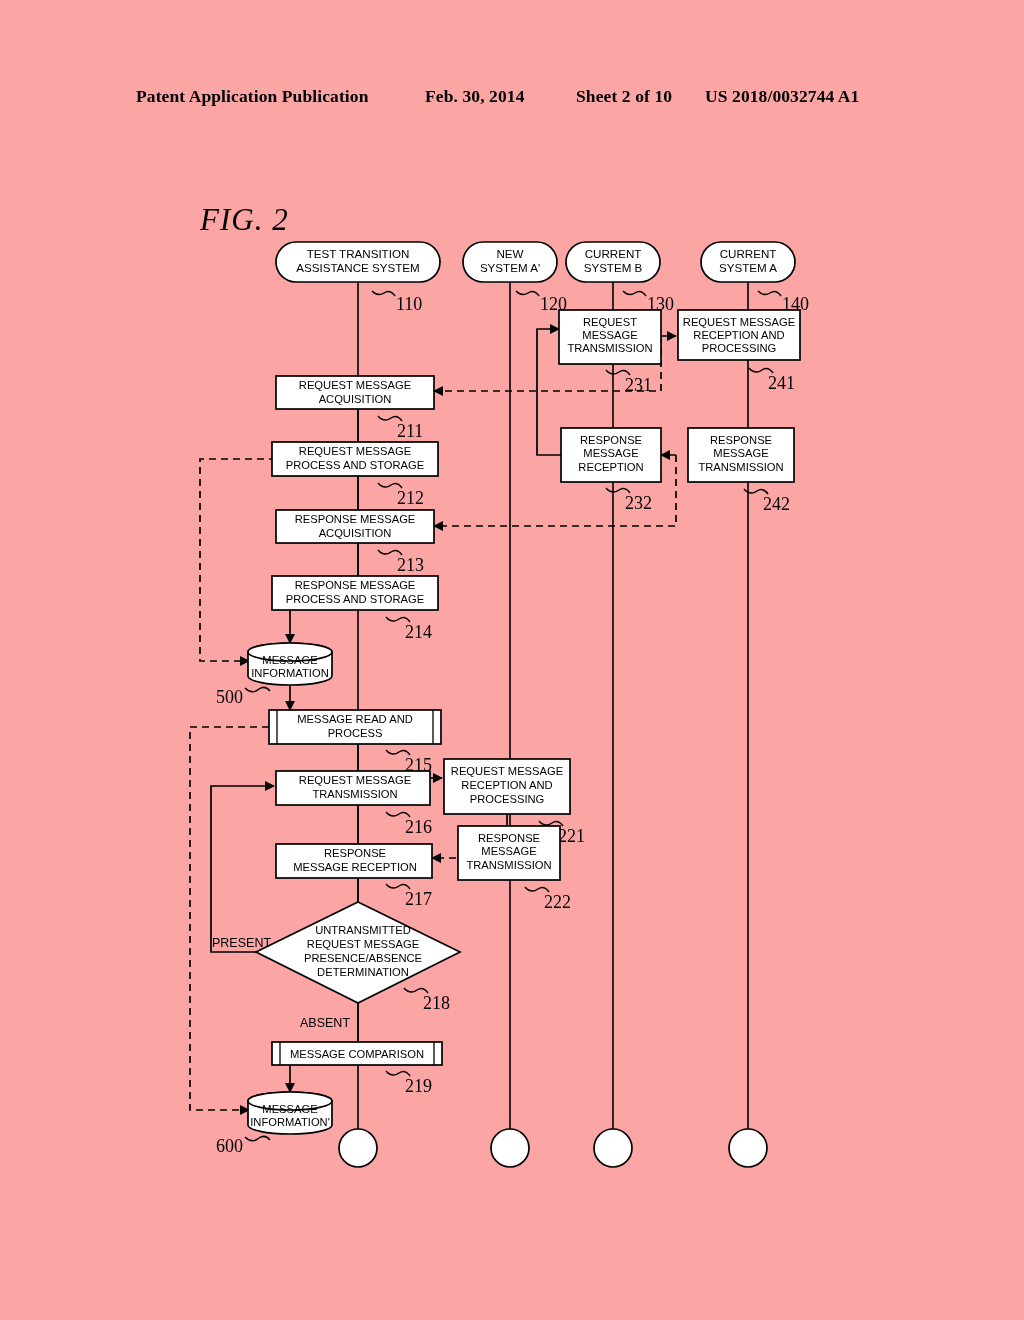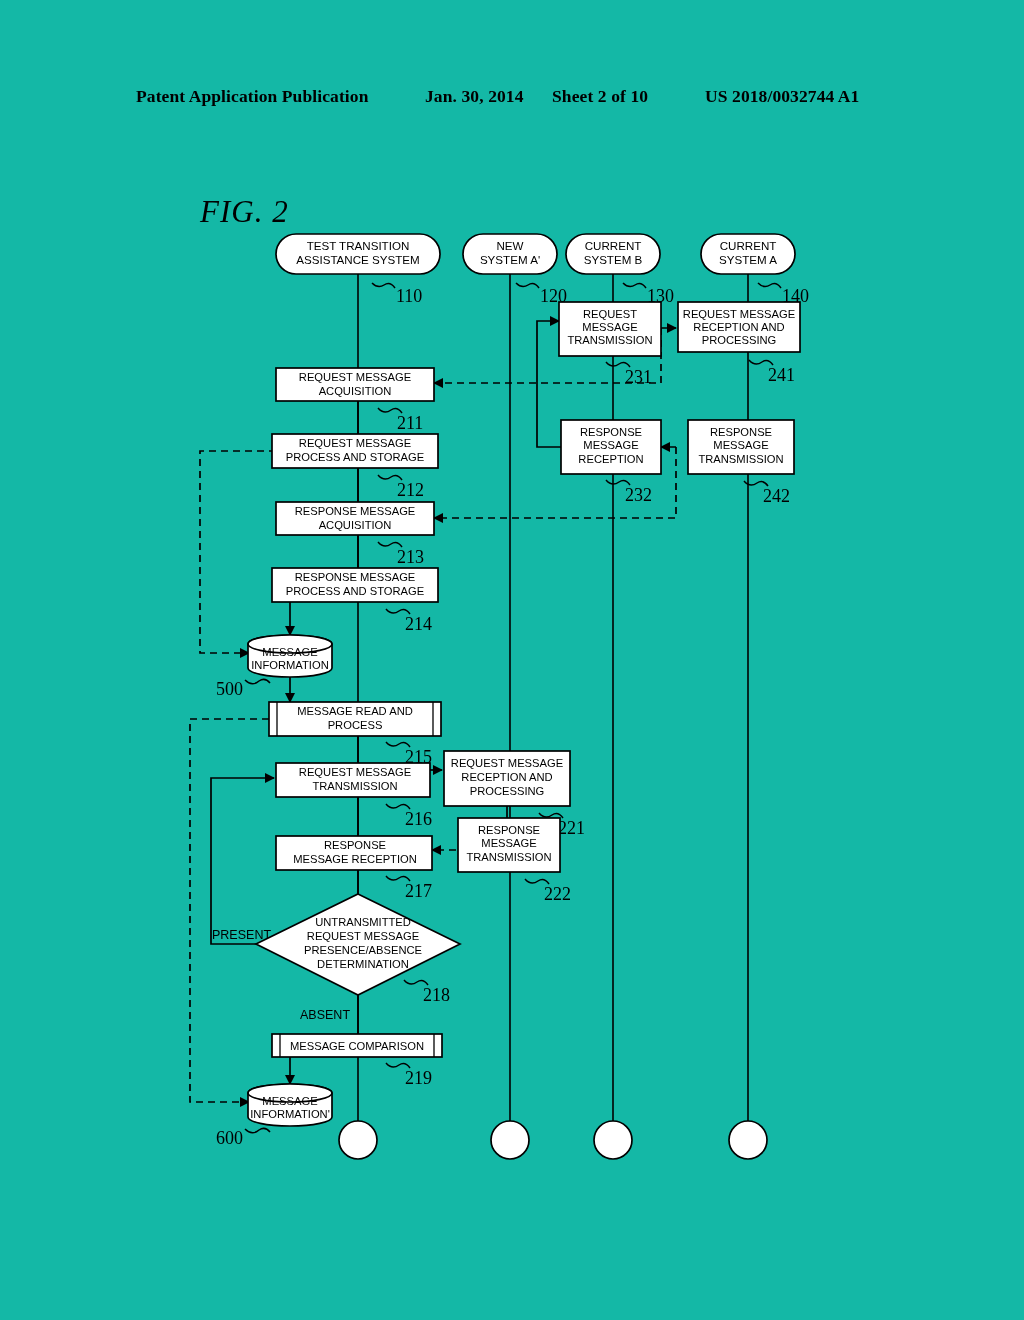--- a/index.html
+++ b/index.html
@@ -14,45 +14,45 @@
     position: relative;
     font-family: "Liberation Sans", sans-serif;
     color: #000000;
     overflow: hidden;
   }
   .page {
     position: absolute;
     left: 0; top: 0;
     width: 1024px;
     height: 1320px;
-    background: #14b8a6;
+    background: #fca5a5;
   }
   
   .header {
     position: absolute;
     left: 0;
     top: 86px;
     width: 1024px;
     height: 26px;
     font-family: "Liberation Serif", serif;
     font-weight: bold;
     font-size: 17.5px;
     letter-spacing: 0.1px;
     white-space: nowrap;
   }
   .header .h-pub   { position: absolute; left: 136px;  top: 0; }
   .header .h-date  { position: absolute; left: 425px;  top: 0; }
-  .header .h-sheet { position: absolute; left: 552px;  top: 0; }
+  .header .h-sheet { position: absolute; left: 576px;  top: 0; }
   .header .h-pat   { position: absolute; left: 705px;  top: 0; }
 
   
   .figure-wrap {
     position: absolute;
     left: 0;
-    top: 150px;
+    top: 158px;
     width: 824px;
     height: 1040px;
   }
   svg.diagram { display: block; }
 
   svg text {
     font-family: "Liberation Sans", sans-serif;
     fill: #000;
   }
   .fig-label {
@@ -72,21 +72,21 @@
   .flow-dash  { stroke: #000000; stroke-width: 1.7; fill: none; stroke-dasharray: 7 5; }
   .squiggle   { stroke: #000000; stroke-width: 1.5; fill: none; }
 </style>
 </head>
 <body>
 
 <div class="page">
 
   <div class="header">
     <span class="h-pub">Patent Application Publication</span>
-    <span class="h-date">Jan. 30, 2014</span>
+    <span class="h-date">Feb. 30, 2014</span>
     <span class="h-sheet">Sheet 2 of 10</span>
     <span class="h-pat">US 2018/0032744 A1</span>
   </div>
 
   <div class="figure-wrap">
   <svg class="diagram" width="1024" height="1040" viewBox="0 0 1024 1040" xmlns="http://www.w3.org/2000/svg">
 
     <defs>
       <marker id="arrow" viewBox="0 0 10 10" refX="9" refY="5" markerWidth="6" markerHeight="6" orient="auto-start-reverse">
         <path d="M 0 0 L 10 5 L 0 10 z" fill="#000"></path>

